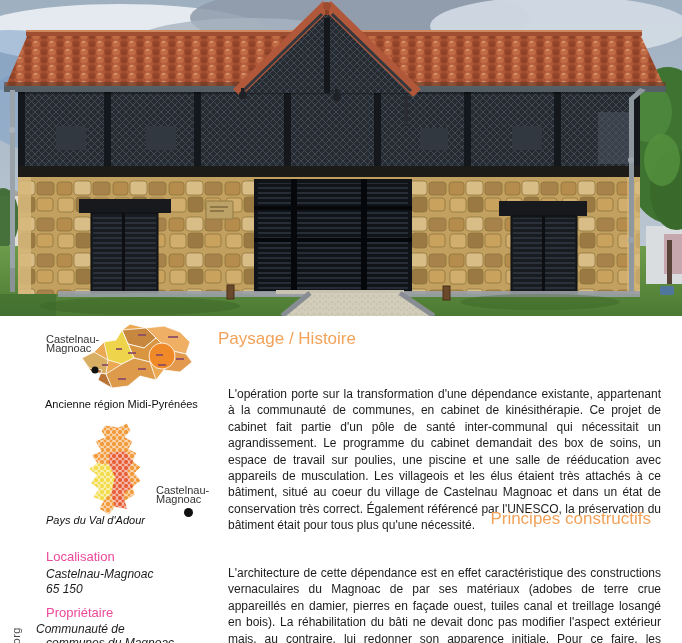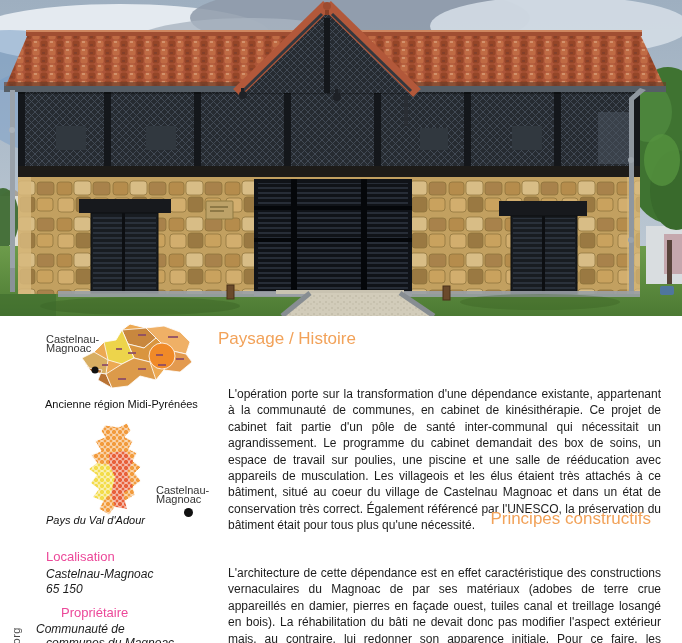--- a/index.html
+++ b/index.html
@@ -257,21 +257,21 @@
       <div>Castelnau-</div>
       <div>Magnoac</div>
     </div>
     <div class="dot" style="left:184px;top:508px;"></div>
     <div class="caption" style="left:46px;top:514px;font-style:italic;">Pays du Val d'Adour</div>
 
     <div class="side-h" style="left:46px;top:549px;">Localisation</div>
     <div class="side-v" style="left:46px;top:567px;">Castelnau-Magnoac</div>
     <div class="side-v" style="left:46px;top:582px;">65 150</div>
 
-    <div class="side-h" style="left:61px;top:605px;text-align:right;">Propriétaire</div>
+    <div class="side-h" style="left:46px;top:605px;text-align:right;">Propriétaire</div>
     <div class="side-v" style="left:36px;top:622px;">Communauté de</div>
     <div class="side-v" style="left:46px;top:636px;">communes du Magnoac</div>
 
     <div class="vurl">.org</div>
   </div>
 
   <div>
     <div class="sec-h" style="top:329px;">Paysage / Histoire</div>
     <div class="sec-p" style="top:356px;height:150px;overflow:hidden;">L'opération porte sur la transformation d'une dépendance existante, appartenant à la communauté de communes, en cabinet de kinésithérapie. Ce projet de cabinet fait partie d'un pôle de santé inter-communal qui nécessitait un agrandissement. Le programme du cabinet demandait des box de soins, un espace de travail sur poulies, une piscine et une salle de rééducation avec appareils de musculation. Les villageois et les élus étaient très attachés à ce bâtiment, situé au coeur du village de Castelnau Magnoac et dans un état de conservation très correct. Également référencé par l'UNESCO, la préservation du bâtiment était pour tous plus qu'une nécessité.</div>
 

